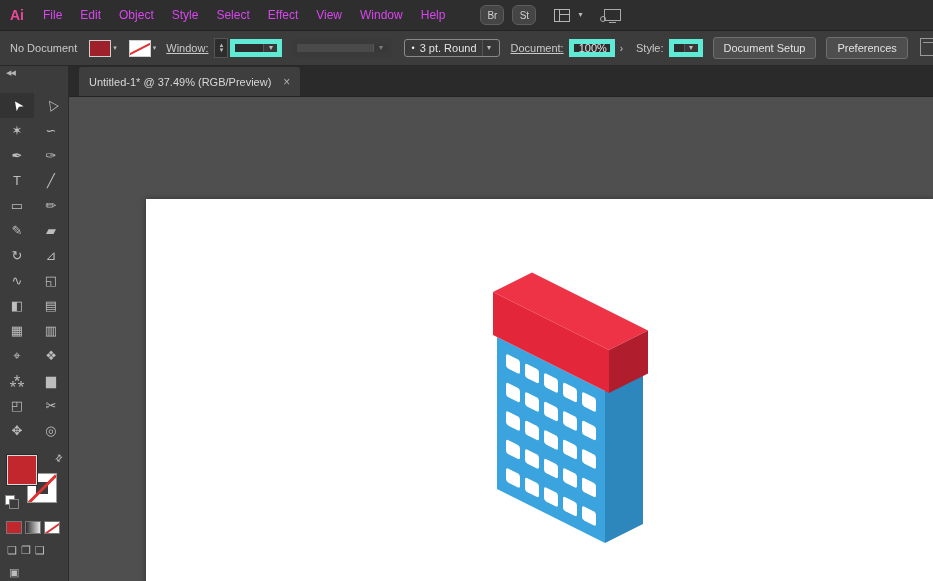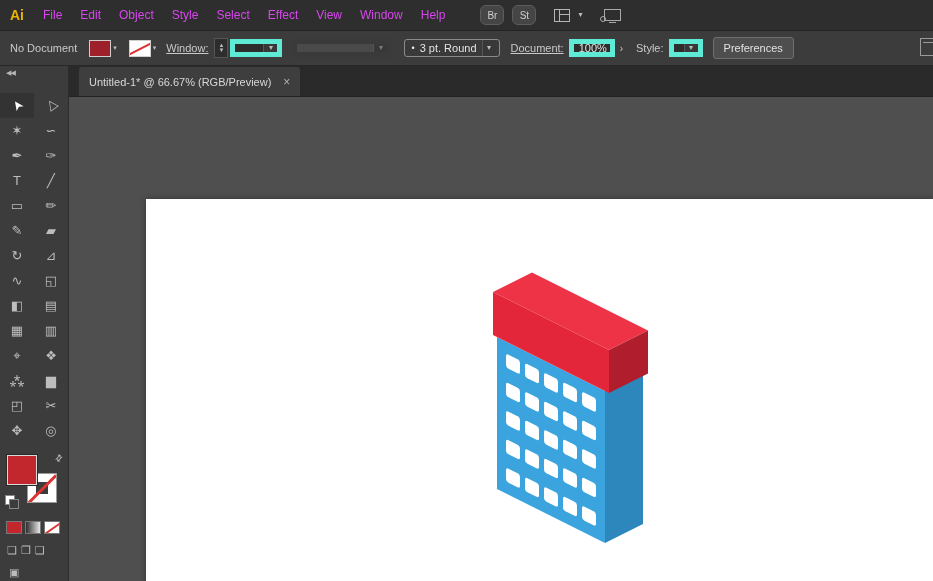--- a/index.html
+++ b/index.html
@@ -2,21 +2,21 @@
 <html><head>
 <meta charset="utf-8">
 <style>
   html,body{margin:0;padding:0;background:#222;}
   .app{position:relative;width:933px;height:581px;overflow:hidden;
        font-family:"Liberation Sans",sans-serif;color:#d6d6d6;
        background:#4f4f4f;user-select:none;}
   
   .menubar{height:30px;background:#2e2e2e;border-bottom:1px solid #232323;
            display:flex;align-items:center;font-size:12px;}
-  .ai-logo{color:#eab308;font-weight:bold;font-size:14px;padding:0 10px 0 10px;}
+  .ai-logo{color:#ec4899;font-weight:bold;font-size:14px;padding:0 10px 0 10px;}
   .menubar-items{display:flex;align-items:center;height:100%;}
   .menu-item{padding:0 9px;line-height:30px;cursor:default;color:#d946ef;}
   .mb-right{display:flex;align-items:center;margin-left:26px;gap:8px;}
   .badge{min-width:18px;height:18px;background:#454545;border:1px solid #5d5d5d;
          border-radius:6px;font-size:10px;display:flex;align-items:center;
          justify-content:center;color:#cfcfcf;padding:0 2px;}
   .ws-icon{width:14px;height:11px;border:1px solid #b5b5b5;position:relative;margin-left:10px;}
   .ws-icon::before{content:"";position:absolute;left:4px;top:0;bottom:0;width:1px;background:#b5b5b5;}
   .ws-icon::after{content:"";position:absolute;left:5px;right:0;top:4px;height:1px;background:#b5b5b5;}
   .caret{font-size:8px;color:#bdbdbd;line-height:1;}
@@ -160,20 +160,21 @@
       <span class="fv">100%</span>
     </div>
     <span class="flyout">›</span>
     <span class="cb-label">Style:</span>
     <div class="field" style="width:34px;margin-left:5px;">
       <span class="fv" style="flex:1;"></span>
       <span class="cbtn">
           <span class="caret"></span>
         </span>
     </div>
+    <div class="cb-btn">Document Setup</div>
     <div class="cb-btn">Preferences</div>
     <div class="panel-cut-icon"></div>
   </div>
 
   <div class="workspace">
 
     <div class="toolbar">
       <div class="tb-collapse">◀◀</div>
       <div class="tool-grid">
           <div class="tool active">
@@ -283,21 +284,21 @@
         <span>❐</span>
         <span>❑</span>
       </div>
       <div class="screen-mode">▣</div>
 
     </div>
 
     <div class="docarea">
       <div class="tabstrip">
         <div class="tab">
-          <span>Untitled-1* @ 66.67% (RGB/Preview)</span>
+          <span>Untitled-1* @ 37.49% (RGB/Preview)</span>
           <span class="tab-close">×</span>
         </div>
       </div>
 
       <div class="canvas">
         <div class="artboard"></div>
 
         <svg class="art-svg" width="865" height="487" viewBox="0 0 865 487">
 
           <polygon points="428,240 536,294 536,446 428,392" fill="#3ba4de"></polygon>

